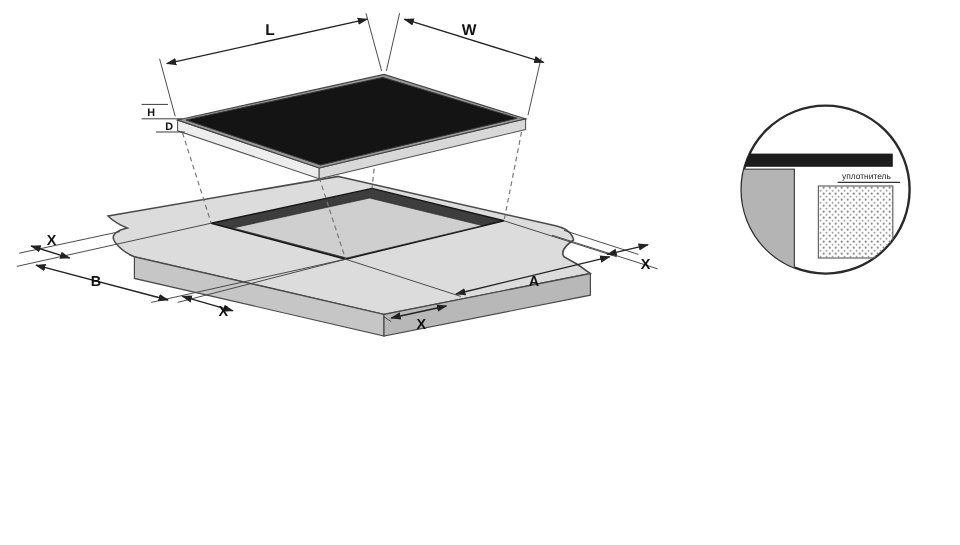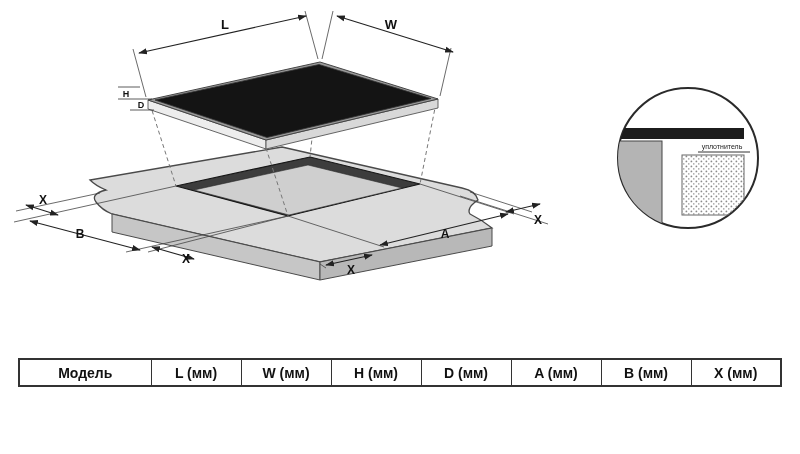--- a/index.html
+++ b/index.html
@@ -174,26 +174,16 @@
       <col style="width:132px">
       <col>
         <col>
         <col>
         <col>
         <col>
         <col>
         <col>
     </colgroup>
     <tbody>
-        <tr>
-      <th>Модель</th>
-      <th>L (мм)</th>
-      <th>W (мм)</th>
-      <th>H (мм)</th>
-      <th>D (мм)</th>
-      <th>A (мм)</th>
-      <th>B (мм)</th>
-      <th>X (мм)</th>
-    </tr>
   </tbody>
     </table>
 
 </div>
 
 </body></html>

